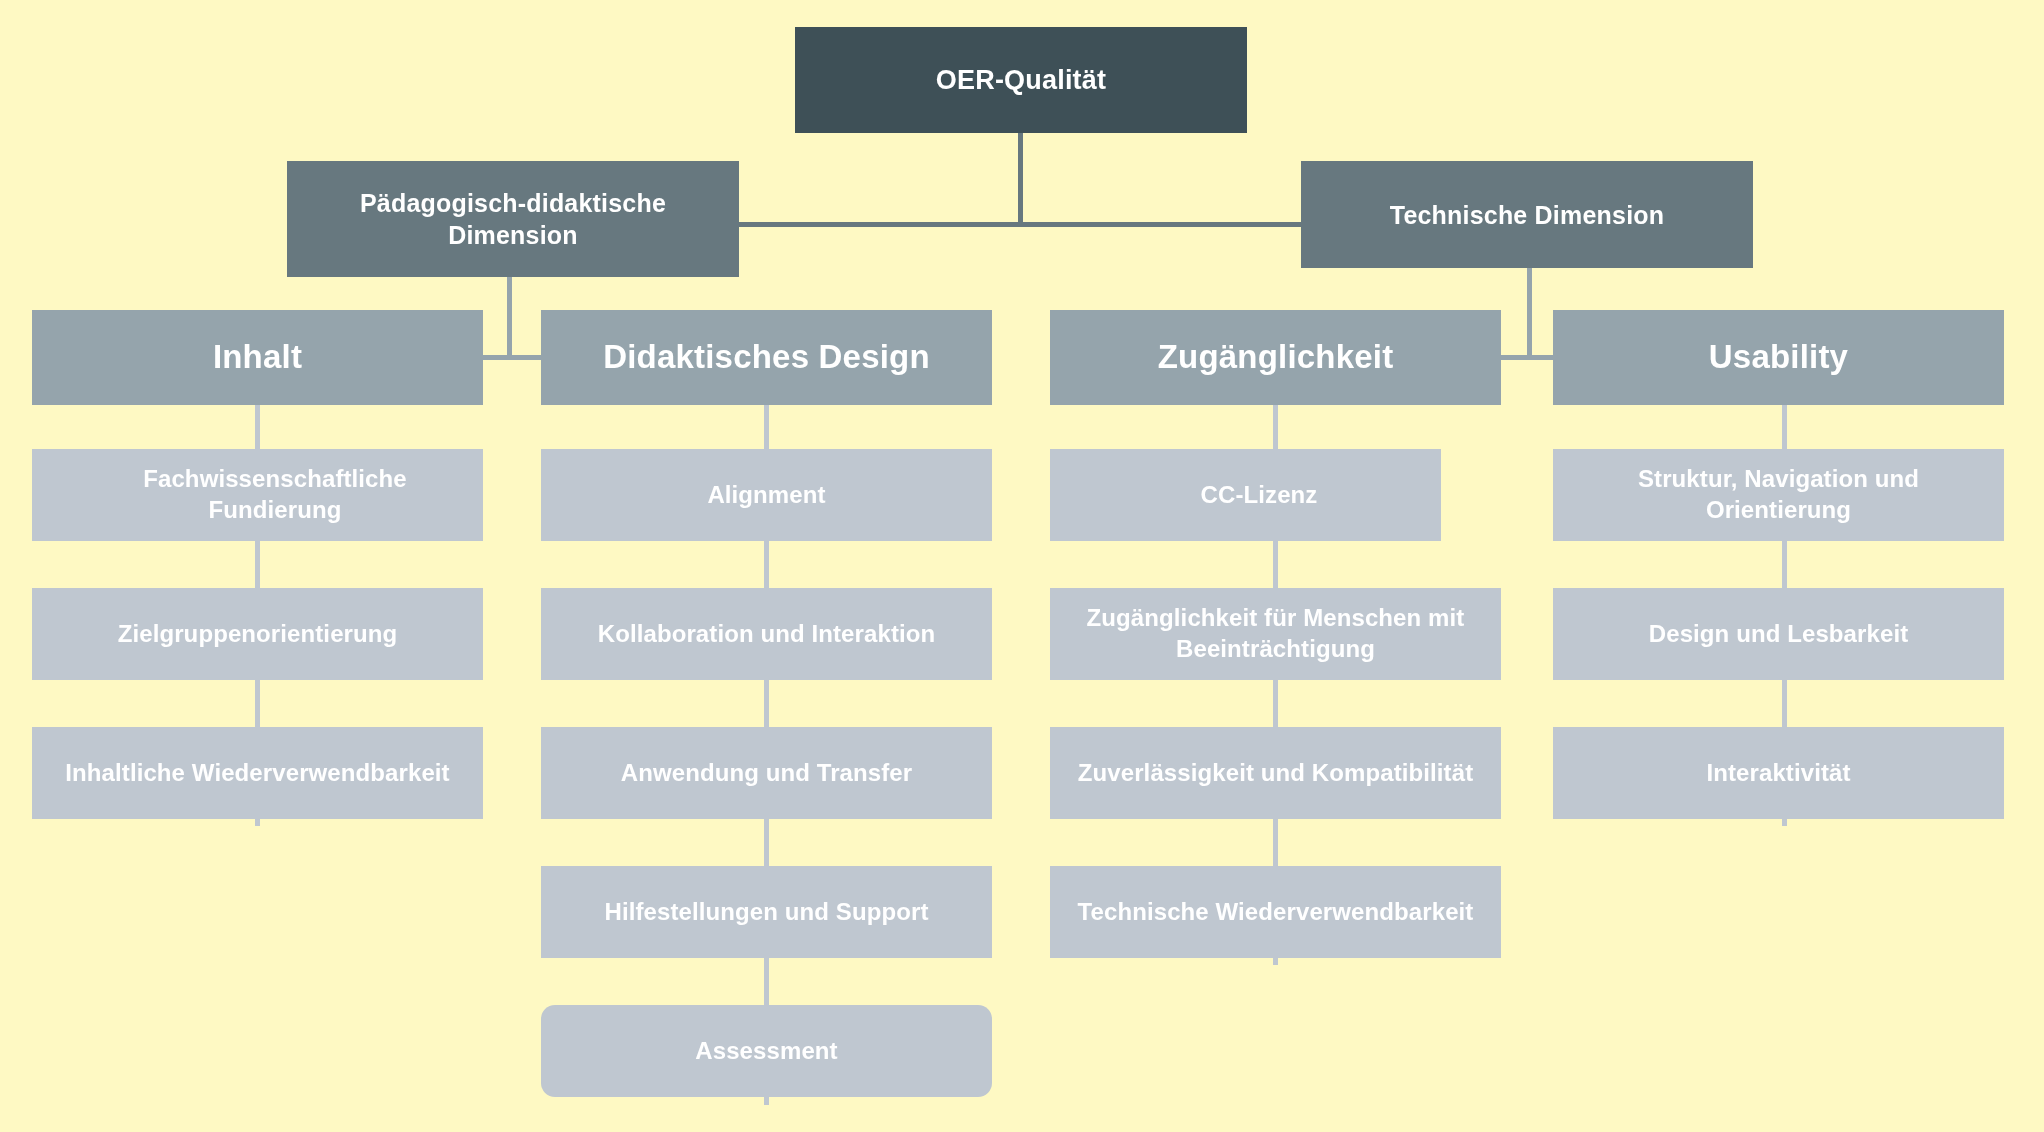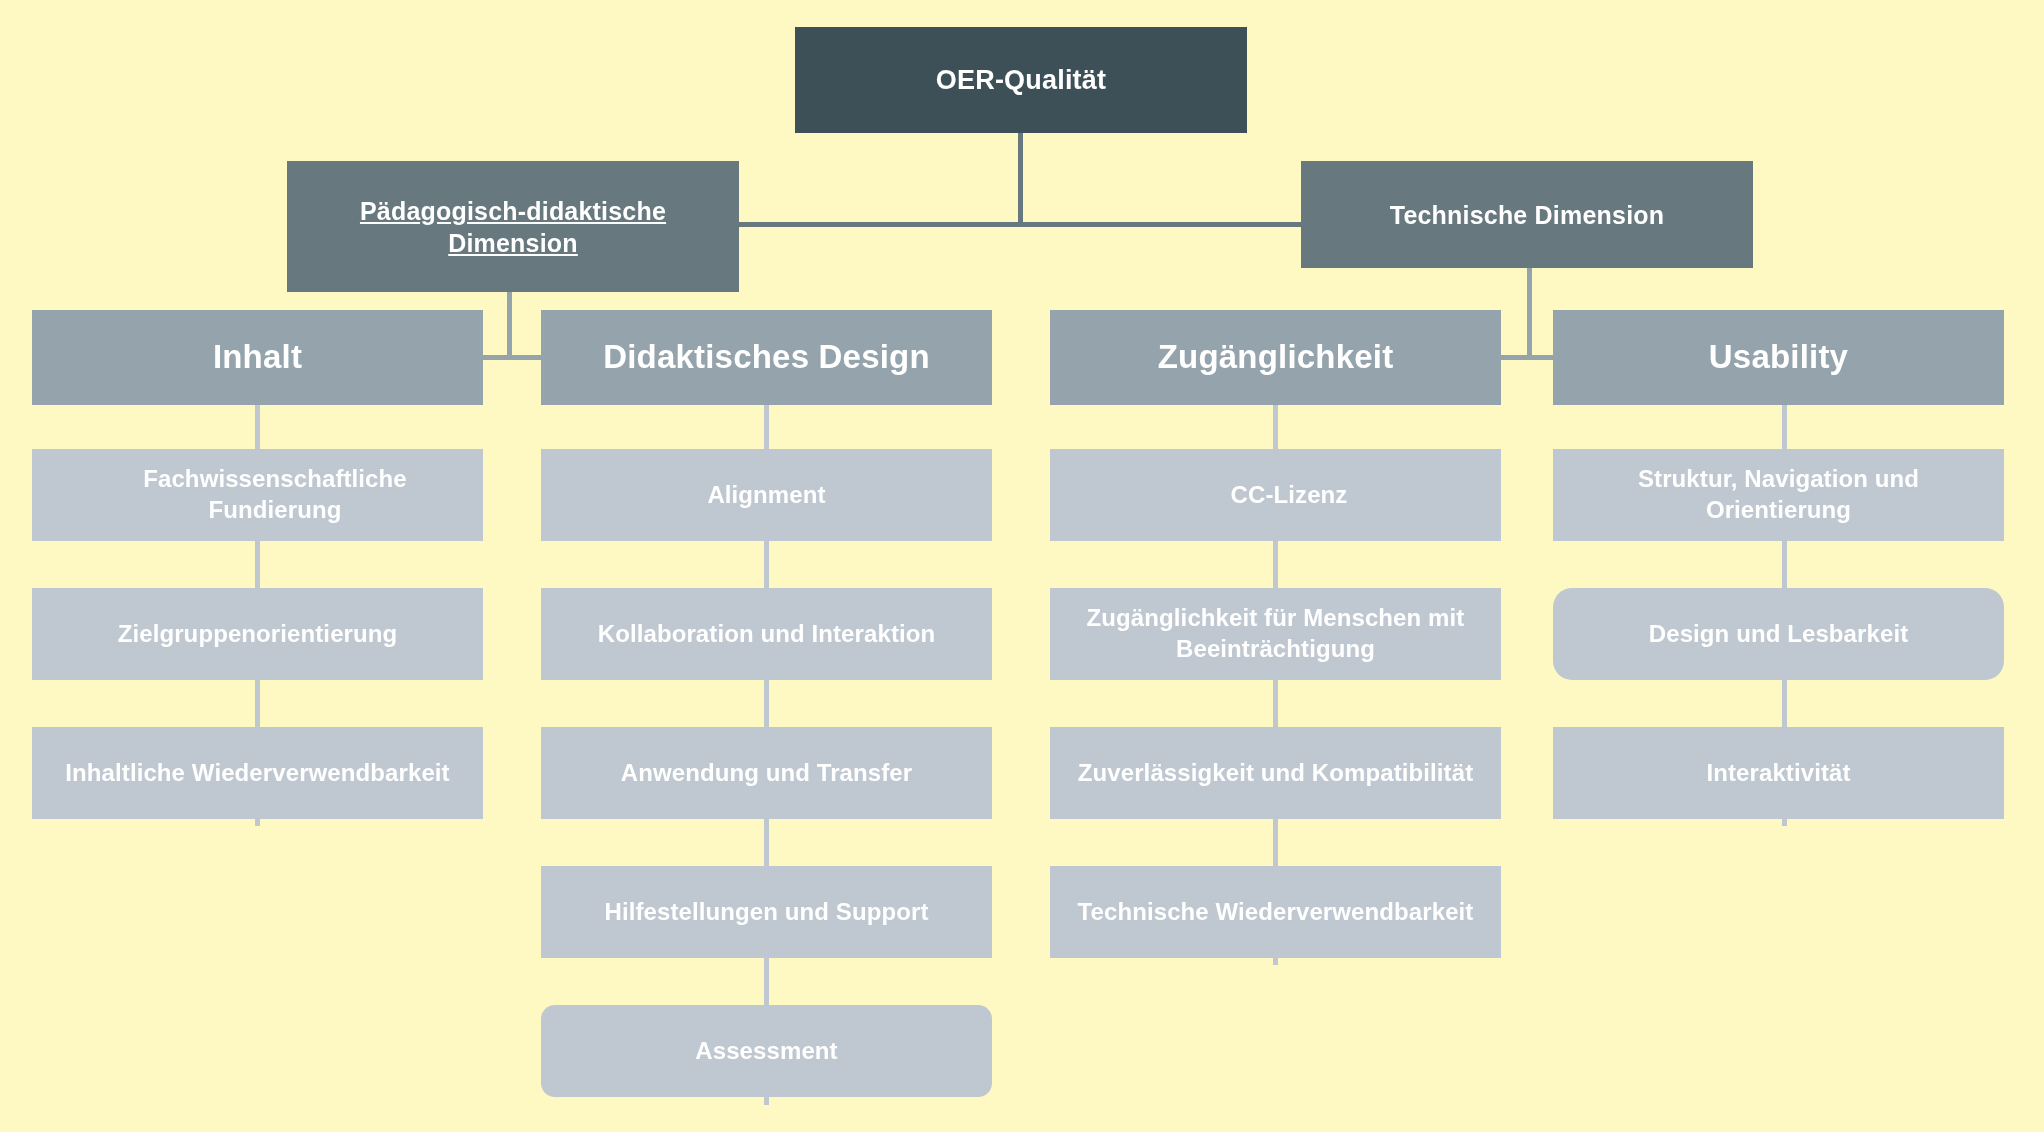--- a/index.html
+++ b/index.html
@@ -77,21 +77,21 @@
   <div class="conn conn-light" style="left:764px; top:405px; width:5px; height:700px;"></div>
 
   <div class="conn conn-light" style="left:1273px; top:405px; width:5px; height:560px;"></div>
 
   <div class="conn conn-light" style="left:1782px; top:405px; width:5px; height:421px;"></div>
 
   <div class="node lvl-root" style="left:795px; top:27px; width:452px; height:106px;">
     <span class="label">OER-Qualität</span>
   </div>
 
-  <div class="node lvl-dim" style="left:287px; top:161px; width:452px; height:131px;text-decoration:underline;">
+  <div class="node lvl-dim" style="left:287px; top:161px; width:452px; height:116px;">
     <span class="label">Pädagogisch-didaktische Dimension</span>
   </div>
 
   <div class="node lvl-dim" style="left:1301px; top:161px; width:452px; height:107px;">
     <span class="label">Technische Dimension</span>
   </div>
 
   <div class="node lvl-cat" style="left:32px; top:310px; width:451px; height:95px;">
     <span class="label">Inhalt</span>
   </div>
@@ -127,36 +127,36 @@
   <div class="node lvl-leaf" style="left:541px; top:727px; width:451px; height:92px;">
     <span class="label">Anwendung und Transfer</span>
   </div>
   <div class="node lvl-leaf" style="left:541px; top:866px; width:451px; height:92px;">
     <span class="label">Hilfestellungen und Support</span>
   </div>
   <div class="node lvl-leaf" style="left:541px; top:1005px; width:451px; height:92px;border-radius:14px;">
     <span class="label">Assessment</span>
   </div>
 
-  <div class="node lvl-leaf" style="left:1050px; top:449px; width:451px; height:92px;padding-left:37px;">
+  <div class="node lvl-leaf" style="left:1050px; top:449px; width:391px; height:92px;padding-left:37px;">
     <span class="label">CC-Lizenz</span>
   </div>
   <div class="node lvl-leaf" style="left:1050px; top:588px; width:451px; height:92px;">
     <span class="label">Zugänglichkeit für Menschen mit Beeinträchtigung</span>
   </div>
   <div class="node lvl-leaf" style="left:1050px; top:727px; width:451px; height:92px;">
     <span class="label">Zuverlässigkeit und Kompatibilität</span>
   </div>
   <div class="node lvl-leaf" style="left:1050px; top:866px; width:451px; height:92px;">
     <span class="label">Technische Wiederverwendbarkeit</span>
   </div>
 
   <div class="node lvl-leaf" style="left:1553px; top:449px; width:451px; height:92px;">
     <span class="label">Struktur, Navigation und Orientierung</span>
   </div>
-  <div class="node lvl-leaf" style="left:1553px; top:588px; width:451px; height:92px;border-radius:19px;">
+  <div class="node lvl-leaf" style="left:1553px; top:588px; width:451px; height:92px;">
     <span class="label">Design und Lesbarkeit</span>
   </div>
   <div class="node lvl-leaf" style="left:1553px; top:727px; width:451px; height:92px;">
     <span class="label">Interaktivität</span>
   </div>
 
 </div>
 
 </body></html>

